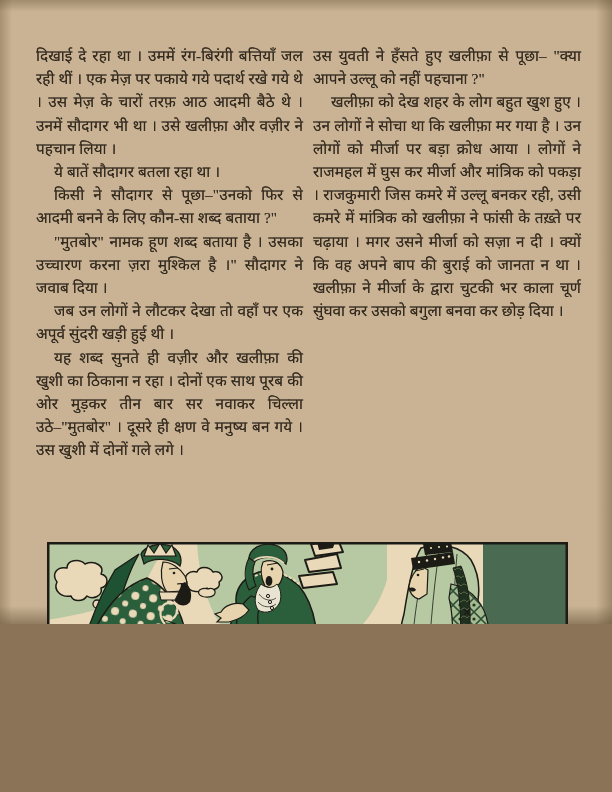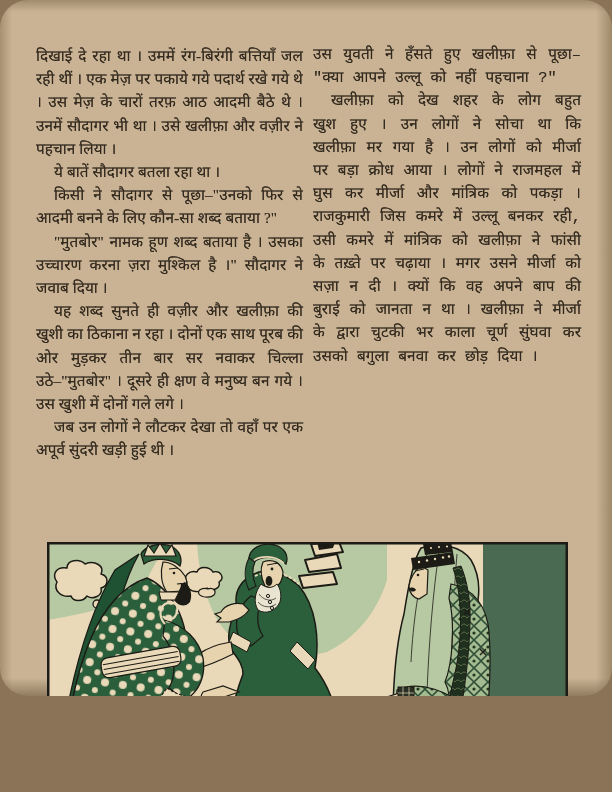--- a/index.html
+++ b/index.html
@@ -15,36 +15,35 @@
     --text-ink:#32291e;
   }
   *{box-sizing:border-box;}
   html,body{margin:0;padding:0;}
   body{
     width:612px;height:792px;
     font-family:"Liberation Serif","DejaVu Serif",serif;
     background:#8a7356;
   }
   .sheet{
-    position:relative;width:612px;height:696px;overflow:hidden;
+    position:relative;width:612px;height:624px;overflow:hidden;
     background:
       linear-gradient(90deg, rgba(110,88,58,.38) 0, rgba(110,88,58,0) 12px, rgba(110,88,58,0) calc(100% - 16px), rgba(100,78,50,.42) 100%),
       linear-gradient(180deg, rgba(108,86,58,.42) 0, rgba(108,86,58,0) 12px, rgba(108,86,58,0) calc(100% - 18px), rgba(90,70,45,.5) 100%),
       var(--page-background);
-    border-radius: 28px;
   }
   .text-col{
     position:absolute;top:44px;width:267px;
     font-size:15.3px;line-height:23.2px;
     text-align:justify;color:var(--text-ink);
     letter-spacing:.1px;
     text-shadow:0 0 .4px rgba(40,30,20,.55);
   }
   .col-left{left:36px;}
-  .col-right{left:313px;width:268px;font-family:Liberation Mono, monospace;}
+  .col-right{left:313px;width:268px;}
   .text-col p{margin:0;}
   .text-col p.indent{text-indent:18px;}
   .text-col p.lede{}
   .panel{
     position:absolute;left:47px;top:542px;width:521px;height:205px;
   }
   .panel svg{display:block;width:100%;height:100%;}
   
   .f-cream{fill:var(--panel-cream);}
   .f-lgreen{fill:var(--light-green);}
@@ -61,22 +60,22 @@
 </head>
 <body>
 
 <div class="sheet">
 
   <div class="text-col col-left">
     <p>दिखाई दे रहा था । उममें रंग-बिरंगी बत्तियाँ जल रही थीं । एक मेज़ पर पकाये गये पदार्थ रखे गये थे । उस मेज़ के चारों तरफ़ आठ आदमी बैठे थे । उनमें सौदागर भी था । उसे खलीफ़ा और वज़ीर ने पहचान लिया ।</p>
     <p class="indent lede">ये बातें सौदागर बतला रहा था ।</p>
     <p class="indent">किसी ने सौदागर से पूछा–"उनको फिर से आदमी बनने के लिए कौन-सा शब्द बताया ?"</p>
     <p class="indent">"मुतबोर" नामक हूण शब्द बताया है । उसका उच्चारण करना ज़रा मुश्किल है ।" सौदागर ने जवाब दिया ।</p>
+    <p class="indent">जब उन लोगों ने लौटकर देखा तो वहाँ पर एक अपूर्व सुंदरी खड़ी हुई थी ।</p>
     <p class="indent">यह शब्द सुनते ही वज़ीर और खलीफ़ा की खुशी का ठिकाना न रहा । दोनों एक साथ पूरब की ओर मुड़कर तीन बार सर नवाकर चिल्ला उठे–"मुतबोर" । दूसरे ही क्षण वे मनुष्य बन गये । उस खुशी में दोनों गले लगे ।</p>
-    <p class="indent">जब उन लोगों ने लौटकर देखा तो वहाँ पर एक अपूर्व सुंदरी खड़ी हुई थी ।</p>
   </div>
 
   <div class="text-col col-right">
     <p>उस युवती ने हँसते हुए खलीफ़ा से पूछा– "क्या आपने उल्लू को नहीं पहचाना ?"</p>
     <p class="indent">खलीफ़ा को देख शहर के लोग बहुत खुश हुए । उन लोगों ने सोचा था कि खलीफ़ा मर गया है । उन लोगों को मीर्जा पर बड़ा क्रोध आया । लोगों ने राजमहल में घुस कर मीर्जा और मांत्रिक को पकड़ा । राजकुमारी जिस कमरे में उल्लू बनकर रही, उसी कमरे में मांत्रिक को खलीफ़ा ने फांसी के तख़्ते पर चढ़ाया । मगर उसने मीर्जा को सज़ा न दी । क्यों कि वह अपने बाप की बुराई को जानता न था । खलीफ़ा ने मीर्जा के द्वारा चुटकी भर काला चूर्ण सुंघवा कर उसको बगुला बनवा कर छोड़ दिया ।</p>
   </div>
 
   <div class="panel">
     <svg viewBox="0 0 521 205" xmlns="http://www.w3.org/2000/svg">
       <defs>

